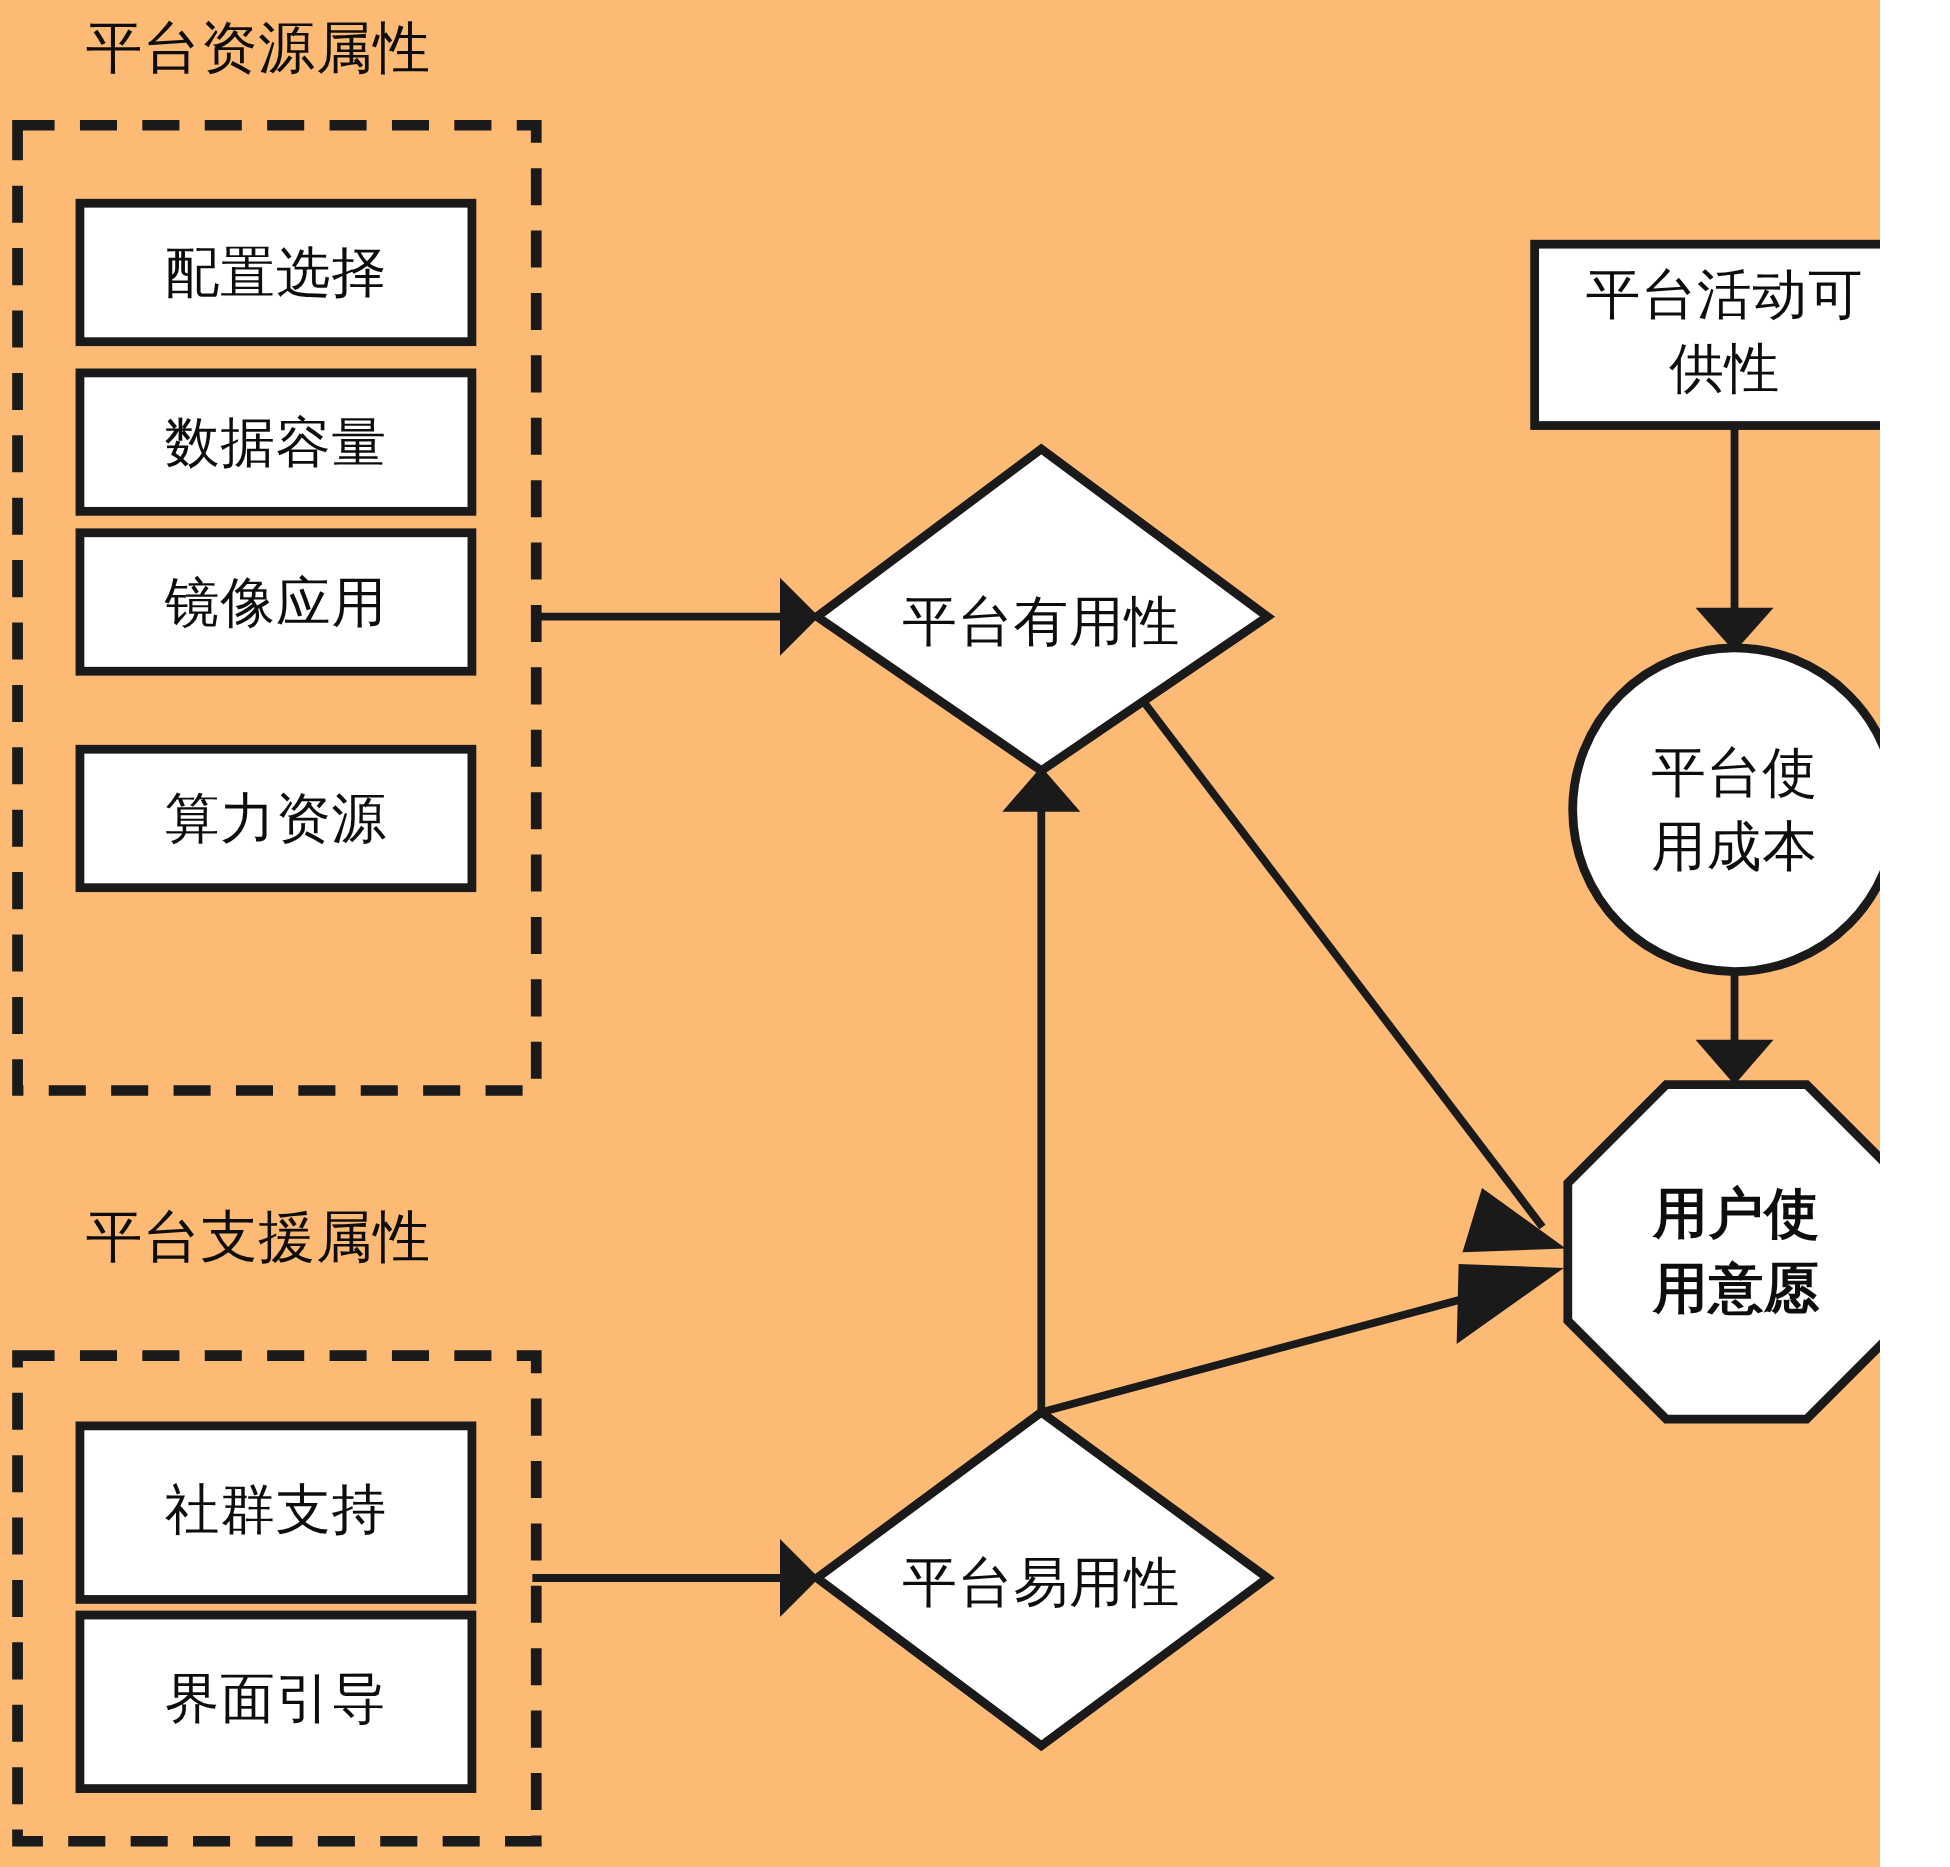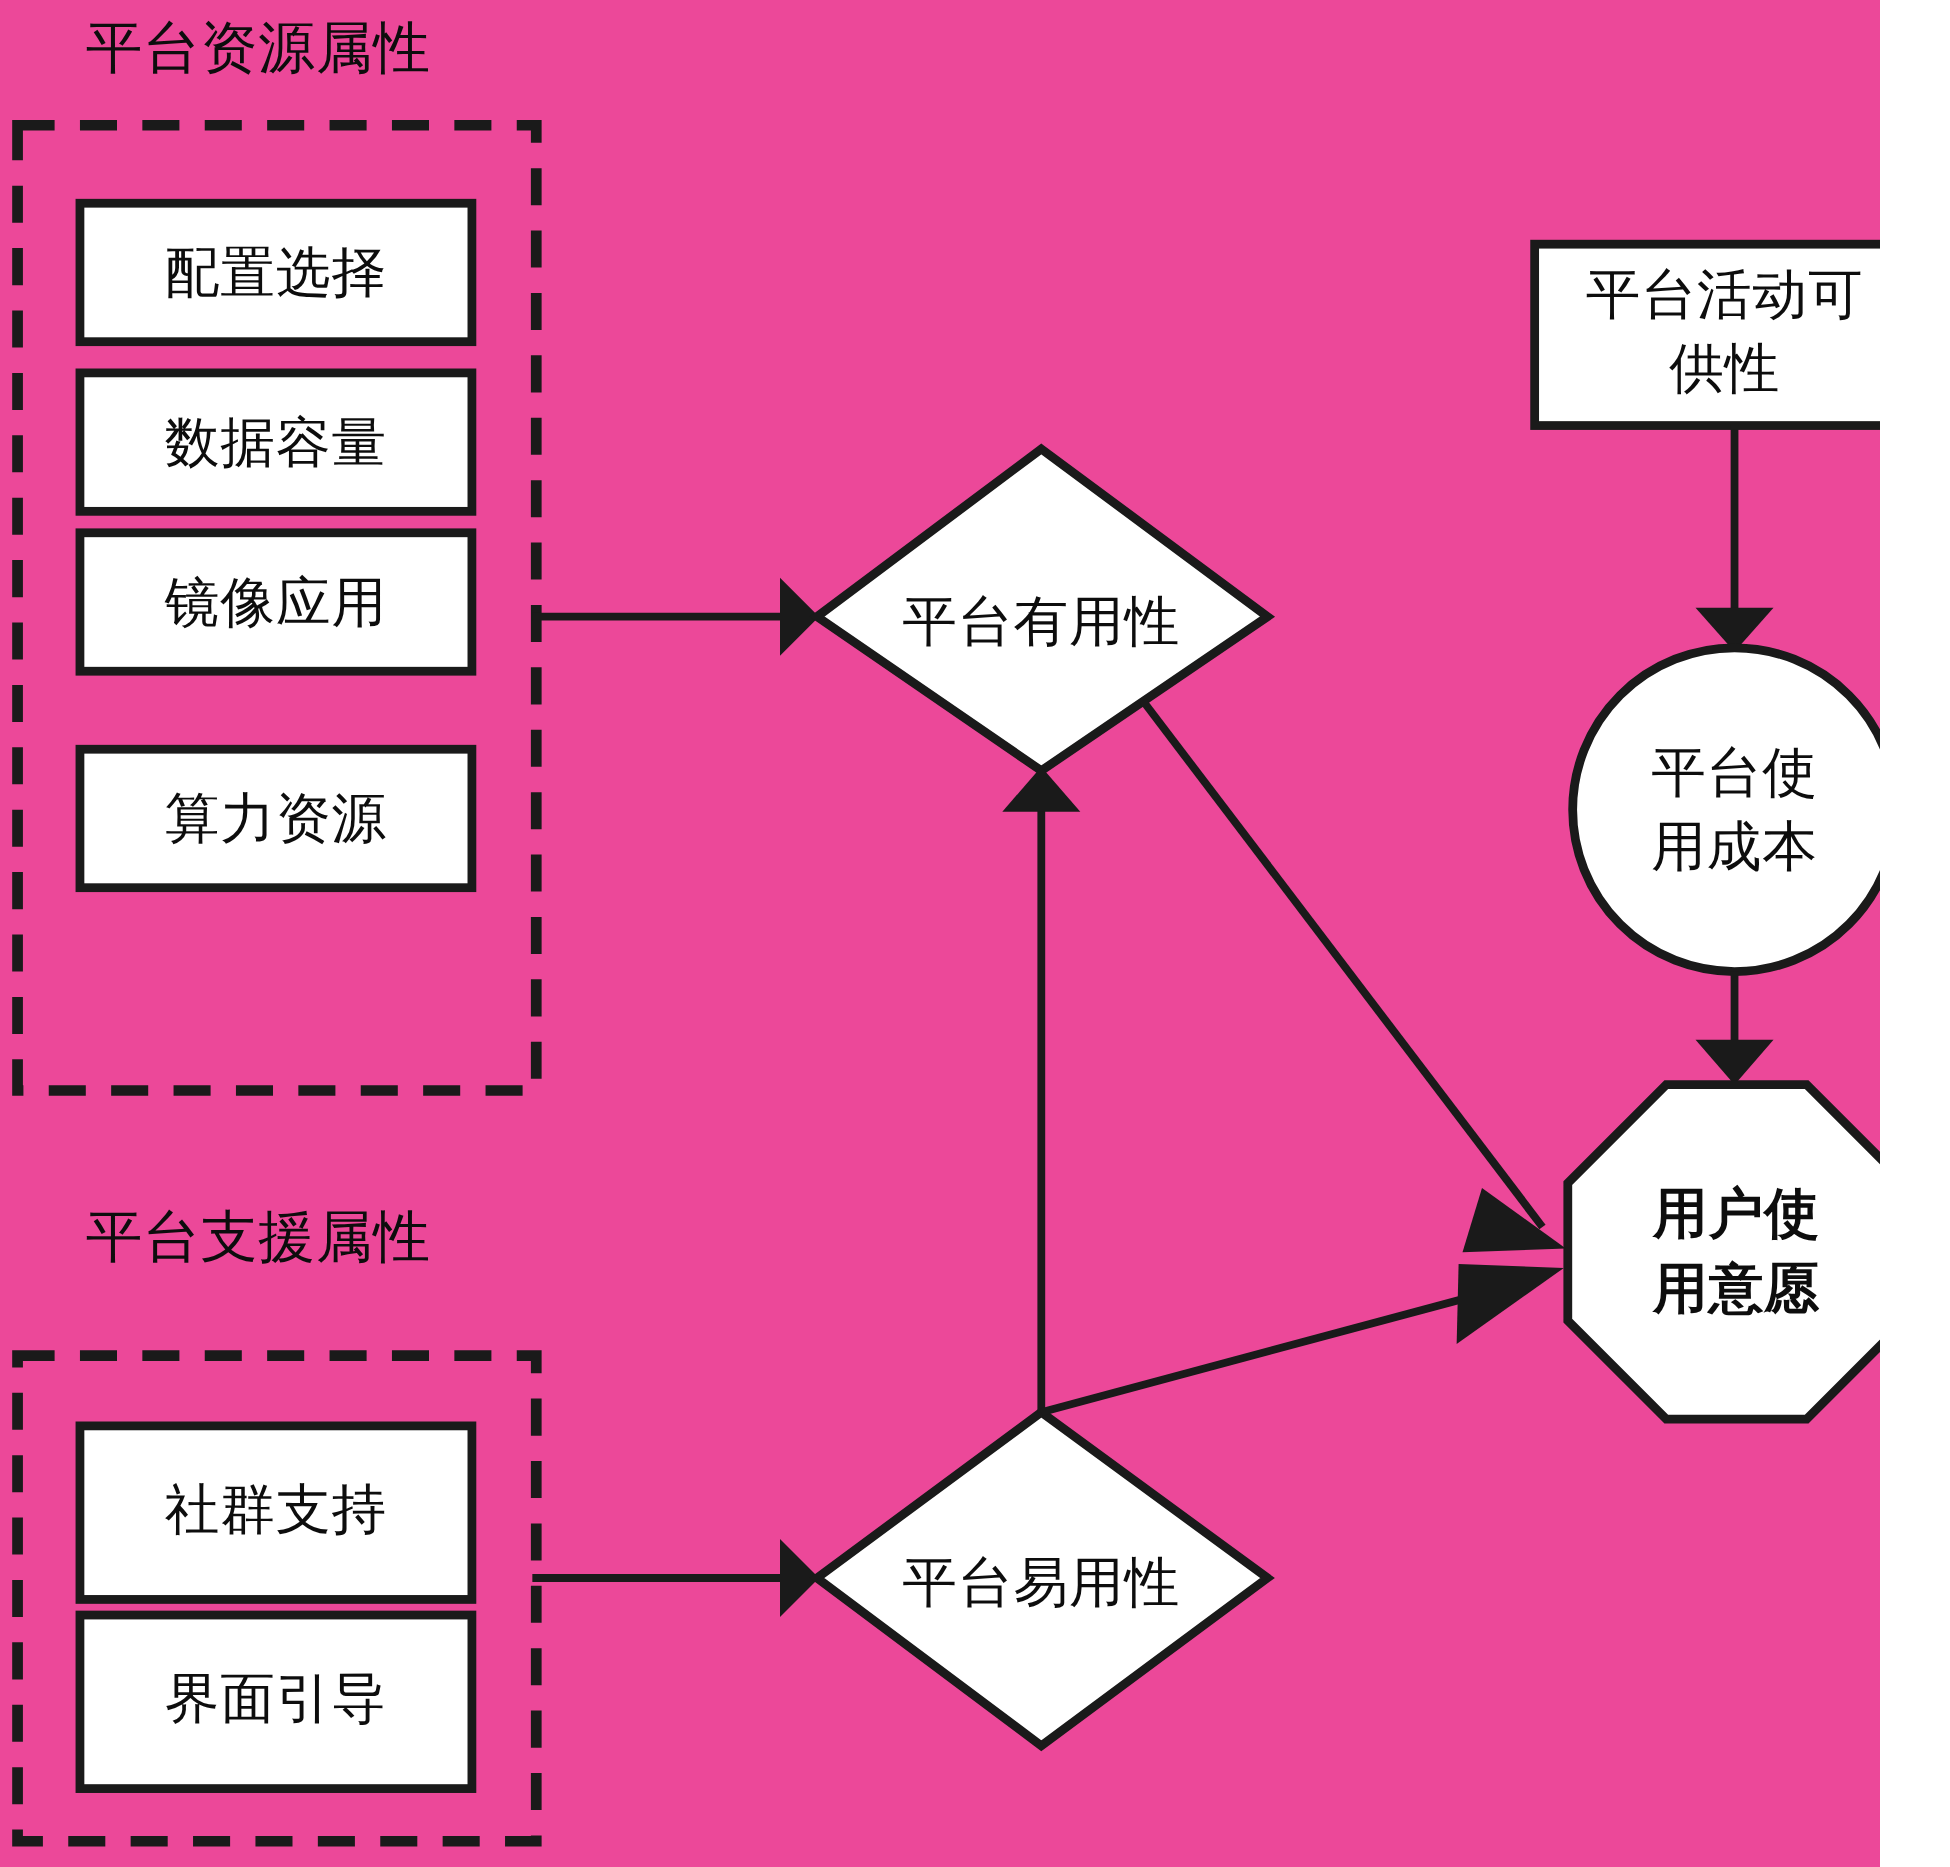--- a/index.html
+++ b/index.html
@@ -4,21 +4,21 @@
 <style>
   html, body {
     margin: 0;
     padding: 0;
     background: #ffffff;
   }
   #canvas {
     position: relative;
     width: 1880px;
     height: 1868px;
-    background: #ec4899;
+    background: #fdba74;
     font-family: "DejaVu Sans", "Liberation Sans", sans-serif;
     overflow: hidden;
   }
   svg#diagram {
     position: absolute;
     left: 0;
     top: 0;
     width: 1950px;
     height: 1868px;
   }

